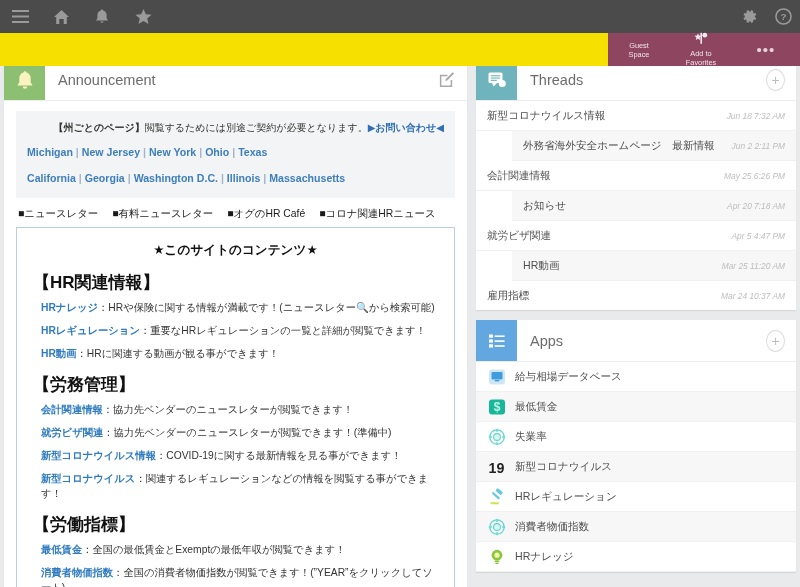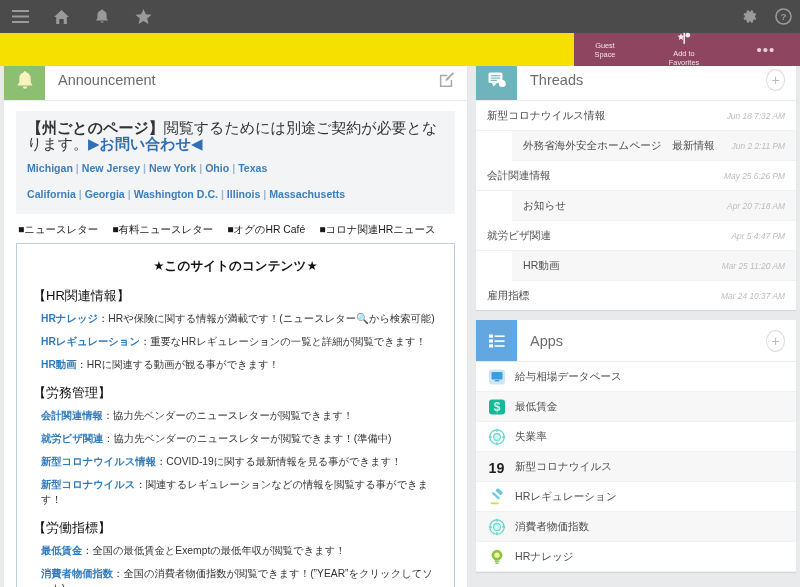--- a/index.html
+++ b/index.html
@@ -24,50 +24,50 @@
   .searchbox input::placeholder{color:#a8a8a8;}
   .search-btn{position:absolute;right:0;top:0;width:37px;height:28px;background:#fff;border-left:1px solid #efefef;
     display:flex;align-items:center;justify-content:center;cursor:pointer;color:#5b5b5b;}
   
   .space-avatar{position:absolute;left:352px;top:-18px;width:30px;height:30px;border-radius:50%;
     background:#f5e03a;z-index:1;}
   
   .spacebar{position:absolute;left:0;top:33px;width:800px;height:33px;background:#f5e000;z-index:4;}
   .space-title{position:absolute;left:14px;top:38px;font-size:14.5px;color:#fff;letter-spacing:.2px;
     text-shadow:0 1px 0 rgba(0,0,0,.12);}
-  .space-actions{position:absolute;right:0;top:33px;height:33px;background:#8e4560;display:flex;align-items:stretch;z-index:6;gap:17px;}
+  .space-actions{position:absolute;right:0;top:33px;height:33px;background:#8e4560;display:flex;align-items:stretch;z-index:6;}
   .sa-item{display:flex;flex-direction:column;align-items:center;justify-content:center;color:#f1e3e9;
     font-size:7.4px;line-height:9px;padding:0 10px;cursor:pointer;text-align:center;min-width:42px;}
   .sa-item.dots{font-size:15px;letter-spacing:1px;color:#e7d2dc;padding:0 13px;justify-content:center;}
   .sa-icon{font-size:11px;line-height:12px;margin-bottom:2px;font-weight:bold;color:#f3e8ee;}
   
   .content{position:absolute;left:0;top:53px;width:746px;height:521px;}
   .col-left{position:absolute;left:4px;top:6px;width:463px;}
   .col-right{position:absolute;left:476px;top:6px;width:320px;}
   .card{background:#fff;box-shadow:0 1px 1px rgba(0,0,0,.08);margin-bottom:10px;}
   .card-head{height:41px;display:flex;align-items:center;position:relative;border-bottom:1px solid #ececec;}
   .head-icon{width:41px;height:41px;display:flex;align-items:center;justify-content:center;flex:0 0 41px;}
   .head-title{font-size:14.5px;color:#6c6c6c;margin-left:13px;font-weight:normal;}
   .head-action{position:absolute;right:11px;top:11px;width:19px;height:19px;display:flex;align-items:center;
     justify-content:center;color:#a9a9a9;cursor:pointer;}
   .plus-circle{width:20px;height:20px;border-radius:50%;border:1px solid #dcdcdc;color:#bdbdbd;font-size:14px;
     display:flex;align-items:center;justify-content:center;line-height:1;}
   
   .ann-body{padding:10px 12px 12px 12px;}
   .state-box{background:#f3f4f5;padding:9px 11px 10px 11px;}
-  .state-note{font-size:15px;color:#333;line-height:16px;}
+  .state-note{font-size:10px;color:#333;line-height:16px;text-align:right;}
   .state-note b{font-weight:bold;}
   .state-note .contact{color:#2f6fb5;font-weight:bold;}
   .state-links{margin-top:7px;font-size:10.6px;line-height:19px;color:#9fb4cb;font-weight:bold;}
   .state-links a{color:#3d7ebd;text-decoration:none;cursor:pointer;}
   .nl-row{margin:9px 0 6px 2px;font-size:10.4px;color:#1a1a1a;font-weight:normal;display:flex;gap:14px;}
   .nl-row span{white-space:nowrap;}
   .content-box{border:1px solid #b9cfe0;padding:10px 12px 14px 12px;}
   .cb-title{text-align:center;font-size:12.6px;font-weight:bold;color:#111;margin:4px 0 12px 0;}
-  .cb-section{font-size:13px;font-weight:normal;color:#111;margin:12px 0 6px 4px;}
+  .cb-section{font-size:17px;font-weight:bold;color:#111;margin:12px 0 6px 4px;}
   .cb-section.first{margin-top:2px;}
   .cb-line{font-size:10.3px;color:#333;line-height:15px;margin:0 0 8px 12px;}
   .cb-line .k{color:#2f7bbf;font-weight:bold;}
   .cb-line .mag{color:#555;}
   
   .row{height:29px;display:flex;align-items:center;padding:0 11px;border-bottom:1px solid #f0f0f0;cursor:pointer;
     font-size:10.6px;color:#4e4e4e;position:relative;}
   .row.alt{background:#f7f7f7;margin-left:36px;}
   .row:last-child{border-bottom:0;}
   .row-title{flex:1;white-space:nowrap;overflow:hidden;text-overflow:ellipsis;}

